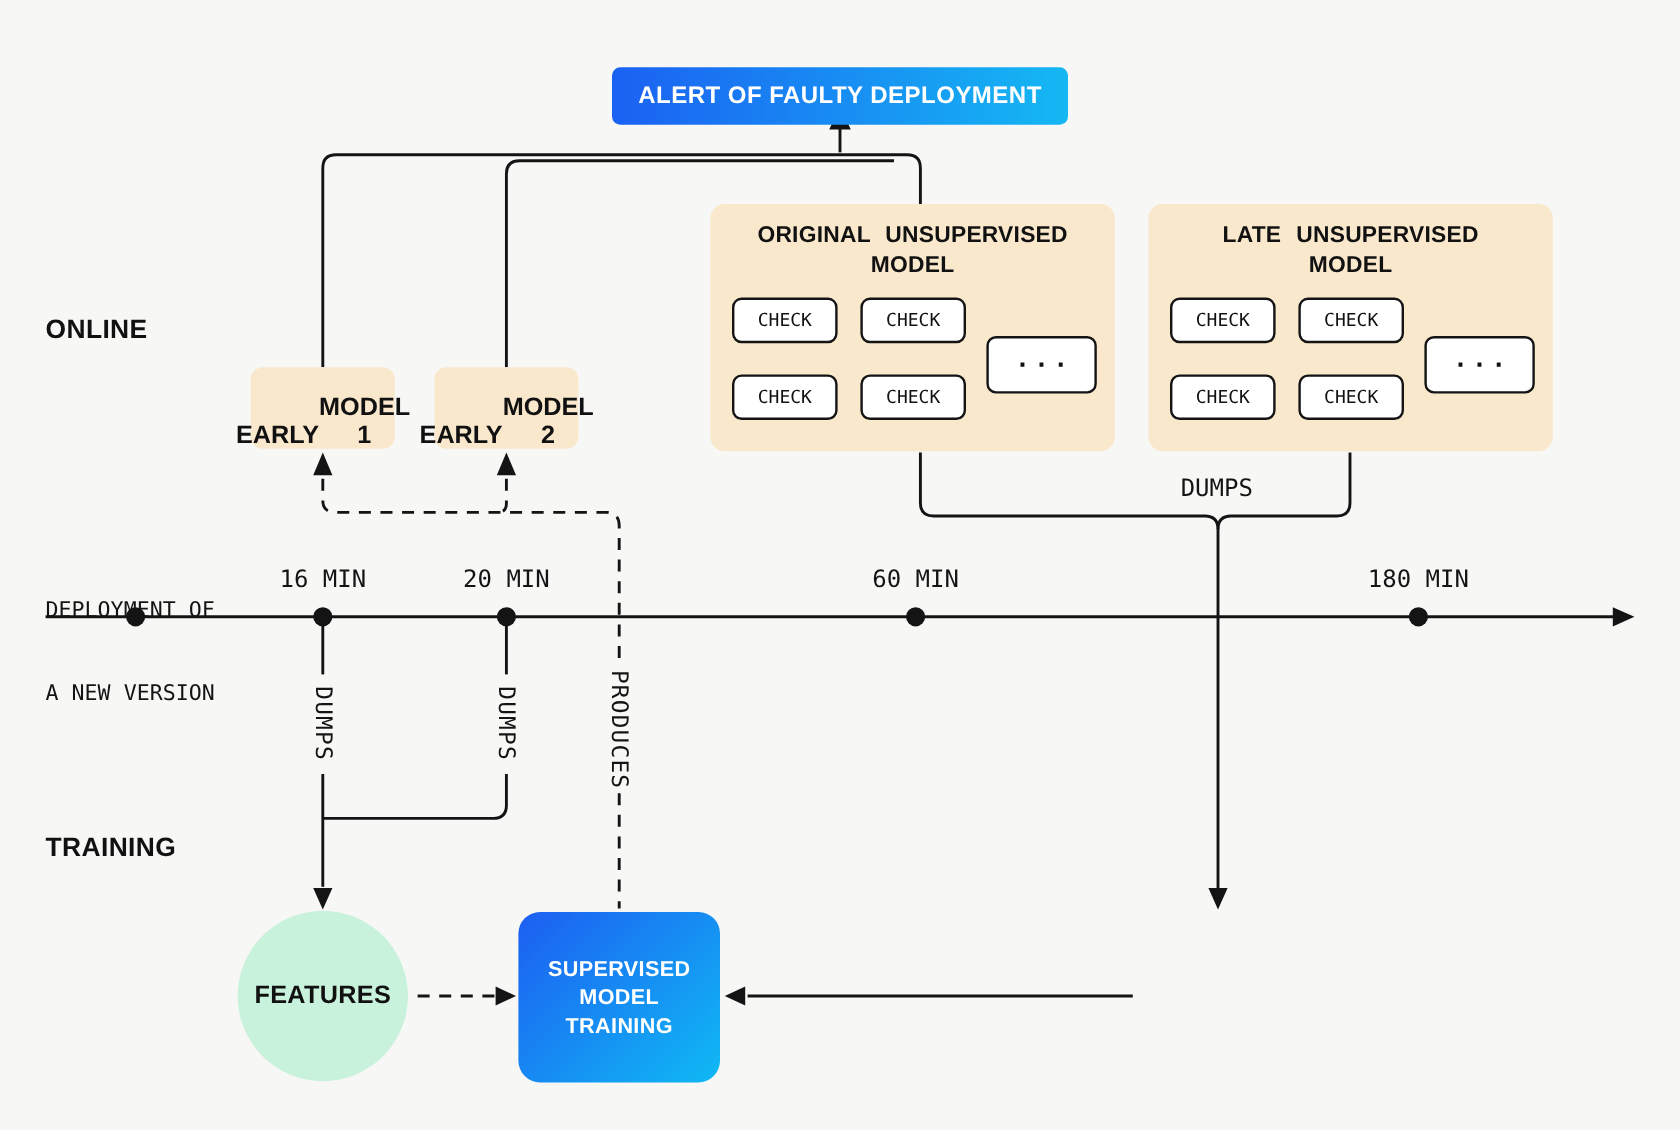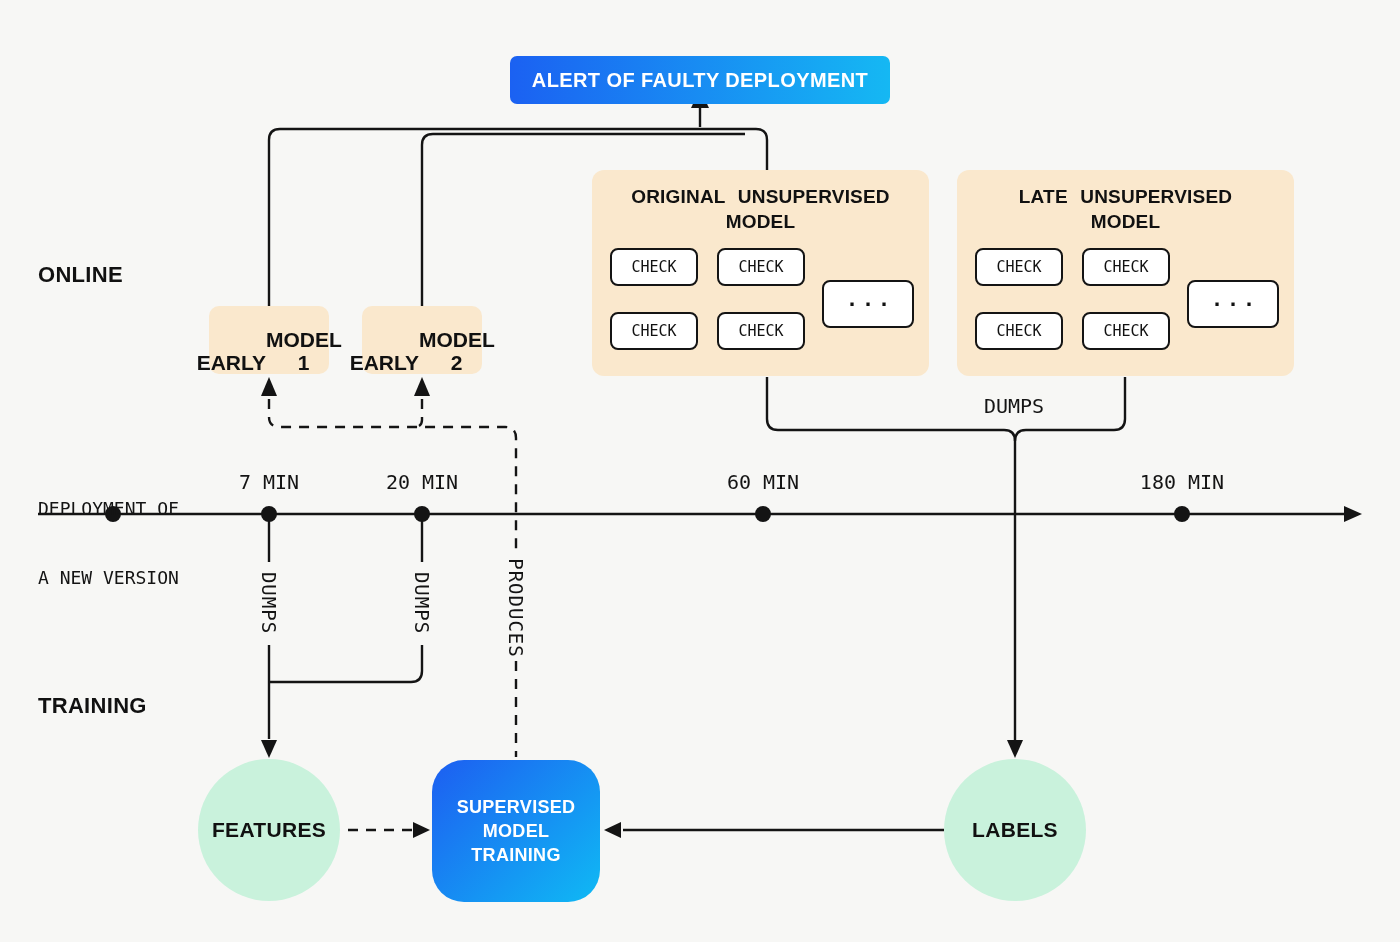--- a/index.html
+++ b/index.html
@@ -81,21 +81,21 @@
 
   
   .node-circle{
     width:142px;height:142px;border-radius:50%;background:#c9f2dc;
     display:flex;align-items:center;justify-content:center;
     font-weight:700;font-size:21px;letter-spacing:.3px;color:#111;
   }
   .features-node{left:198px;top:759px;}
   .labels-node{left:944px;top:759px;}
   .training-node{
-    left:432px;top:760px;width:168px;height:142px;border-radius:32px;
+    left:432px;top:760px;width:168px;height:142px;border-radius:18px;
     background:linear-gradient(135deg,#1d5ef1 0%,#10b5f4 95%);
     display:flex;flex-direction:column;align-items:center;justify-content:center;
     color:#fff;font-weight:700;font-size:18px;line-height:24px;letter-spacing:.3px;text-align:center;
   }
 </style>
 </head>
 <body>
 
 <div class="canvas">
 
@@ -173,35 +173,32 @@
     <div class="chip c2">CHECK</div>
     <div class="chip c3">CHECK</div>
     <div class="chip c4">CHECK</div>
     <div class="chip more">···</div>
   </div>
 
   <div class="abs mono origin-label">
     <div>DEPLOYMENT OF</div>
     <div>A NEW VERSION</div>
   </div>
-  <div class="abs mono tick t10">7 MIN</div>
+  <div class="abs mono tick t10">16 MIN</div>
   <div class="abs mono tick t20">20 MIN</div>
   <div class="abs mono tick t60">60 MIN</div>
   <div class="abs mono tick t180">180 MIN</div>
 
   <div class="abs mono vlabel d1">DUMPS</div>
   <div class="abs mono vlabel d2">DUMPS</div>
   <div class="abs mono vlabel prod">PRODUCES</div>
   <div class="abs mono hlabel-dumps">DUMPS</div>
 
   <div class="abs node-circle features-node">
     <span>FEATURES</span>
   </div>
-  <div class="abs node-circle labels-node">
-    <span>LABELS</span>
-  </div>
   <div class="abs training-node">
     <span>SUPERVISED</span>
     <span>MODEL</span>
     <span>TRAINING</span>
   </div>
 
 </div>
 
 </body></html>

